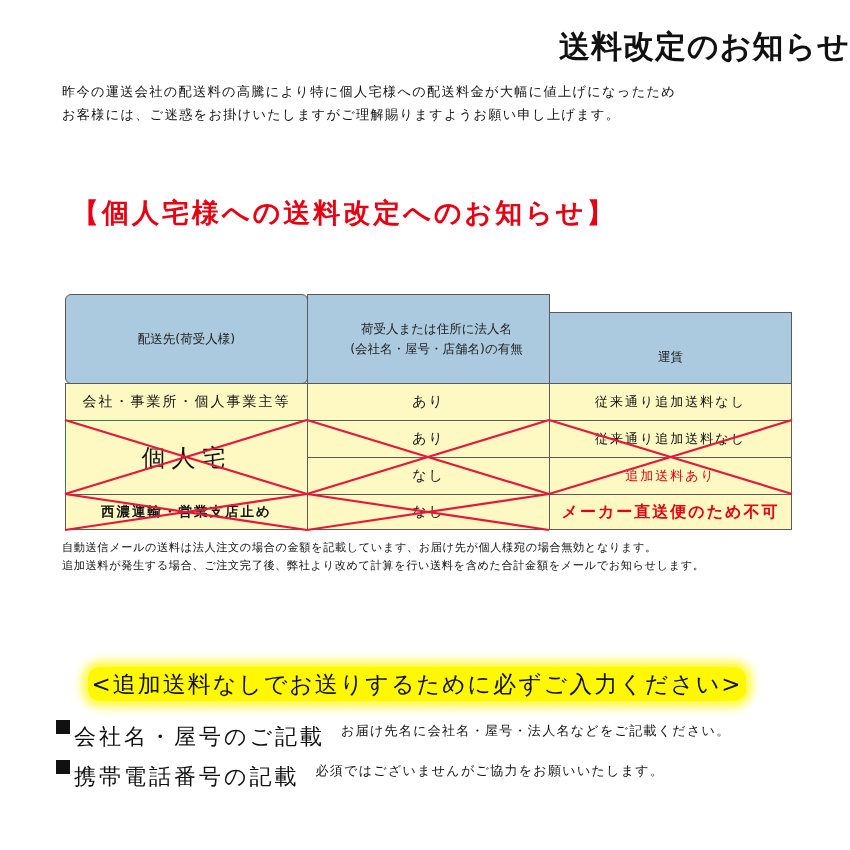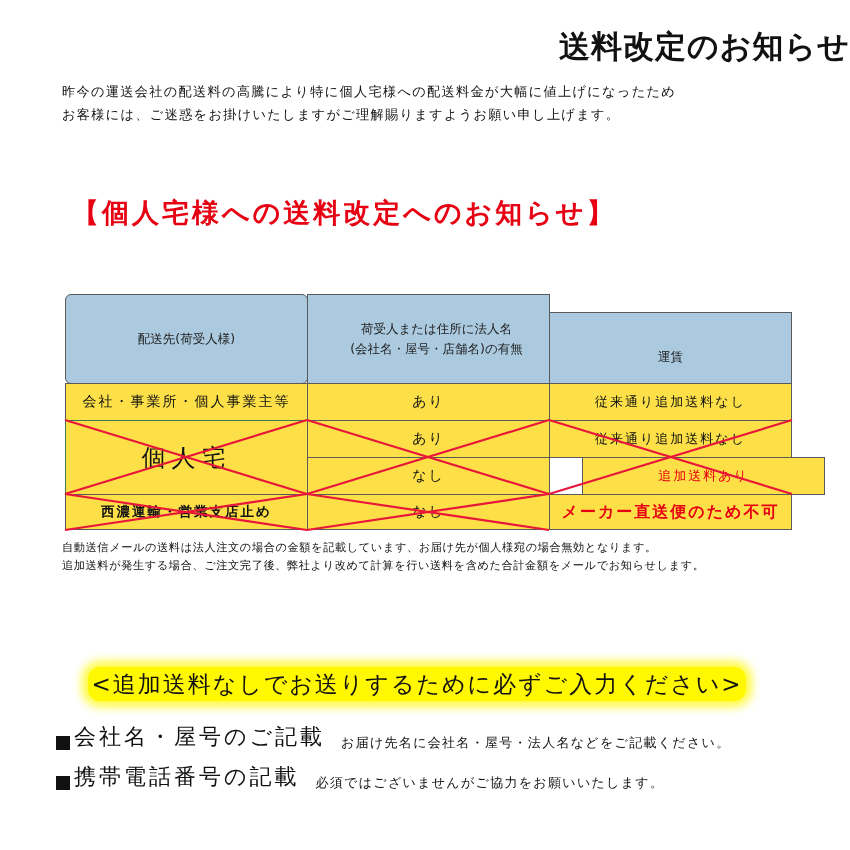--- a/index.html
+++ b/index.html
@@ -6,36 +6,36 @@
   body { width:850px; height:850px; position:relative; overflow:hidden;
          font-family:"DejaVu Sans", sans-serif; color:#111; }
   .abs { position:absolute; }
   .title { left:0; width:850px; top:26px; text-align:right; font-size:31px; font-weight:bold;
            letter-spacing:1px; color:#111; }
   .intro { left:62px; top:80px; font-size:13.2px; line-height:23px; letter-spacing:1.3px; color:#111; white-space:nowrap; }
   .red-heading { left:72px; top:195px; font-size:27px; font-weight:bold; color:#e60012; letter-spacing:3px; white-space:nowrap; }
 
   .table { left:65px; top:294px; width:727px; height:236px; }
   .cell { position:absolute; box-sizing:border-box; display:flex; align-items:center; justify-content:center;
-          text-align:center; border:1px solid #5a5a5a; background:#fde047; }
+          text-align:center; border:1px solid #5a5a5a; background:#fef9c3; }
   .hdr { background:#abcadf; font-size:12.5px; line-height:20px; color:#222; }
   .body-txt { font-size:14px; letter-spacing:2px; color:#111; }
   .red-txt { color:#e60012; }
   .big { font-size:24px; letter-spacing:6px; }
   .bold { font-weight:bold; }
   svg.xmark { position:absolute; left:0; top:0; overflow:visible; pointer-events:none; }
 
   .notes { left:62px; top:539px; font-size:11.2px; line-height:18px; letter-spacing:0.6px; color:#111; white-space:nowrap; }
 
   .highlight { left:88px; top:667px; width:658px; height:34px; background:#fff800; border-radius:12px;
                box-shadow:0 0 10px 6px rgba(255,248,0,0.75); }
   .hl-text { left:88px; top:667px; width:658px; height:34px; line-height:34px; text-align:center;
              font-size:23px; letter-spacing:2px; color:#111; white-space:nowrap; }
 
-  .item { left:56px; white-space:nowrap; display:flex; align-items:flex-end; }
+  .item { left:56px; white-space:nowrap; display:flex; align-items:flex-start; }
   .item .sq { display:inline-block; width:14px; height:14px; background:#111; margin-right:4px; position:relative; top:-2px; }
   .item .lbl { font-size:22px; letter-spacing:3px; color:#111; }
   .item .desc { font-size:13px; letter-spacing:1.3px; color:#111; margin-left:16px; }
 </style>
 </head>
 <body>
 
 <div class="abs title">送料改定のお知らせ</div>
 
 <div class="abs intro">
@@ -71,21 +71,21 @@
     </div>
   <div class="cell body-txt" style="left:242px;top:126px;width:243px;height:38px;">
       <span>あり</span>
     </div>
   <div class="cell body-txt" style="left:484px;top:126px;width:243px;height:38px;font-size:13px;">
       <span>従来通り追加送料なし</span>
     </div>
   <div class="cell body-txt" style="left:242px;top:163px;width:243px;height:38px;">
       <span>なし</span>
     </div>
-  <div class="cell body-txt red-txt" style="left:484px;top:163px;width:243px;height:38px;font-size:13px;margin-left:33px;">
+  <div class="cell body-txt red-txt" style="left:484px;top:163px;width:243px;height:38px;font-size:13px;">
       <span>追加送料あり</span>
     </div>
 
   <div class="cell body-txt bold" style="left:0;top:200px;width:243px;height:36px;font-size:13.5px;">
       <span>西濃運輸・営業支店止め</span>
     </div>
   <div class="cell body-txt" style="left:242px;top:200px;width:243px;height:36px;">
       <span>なし</span>
     </div>
   <div class="cell body-txt red-txt bold" style="left:484px;top:200px;width:243px;height:36px;font-size:16px;">

